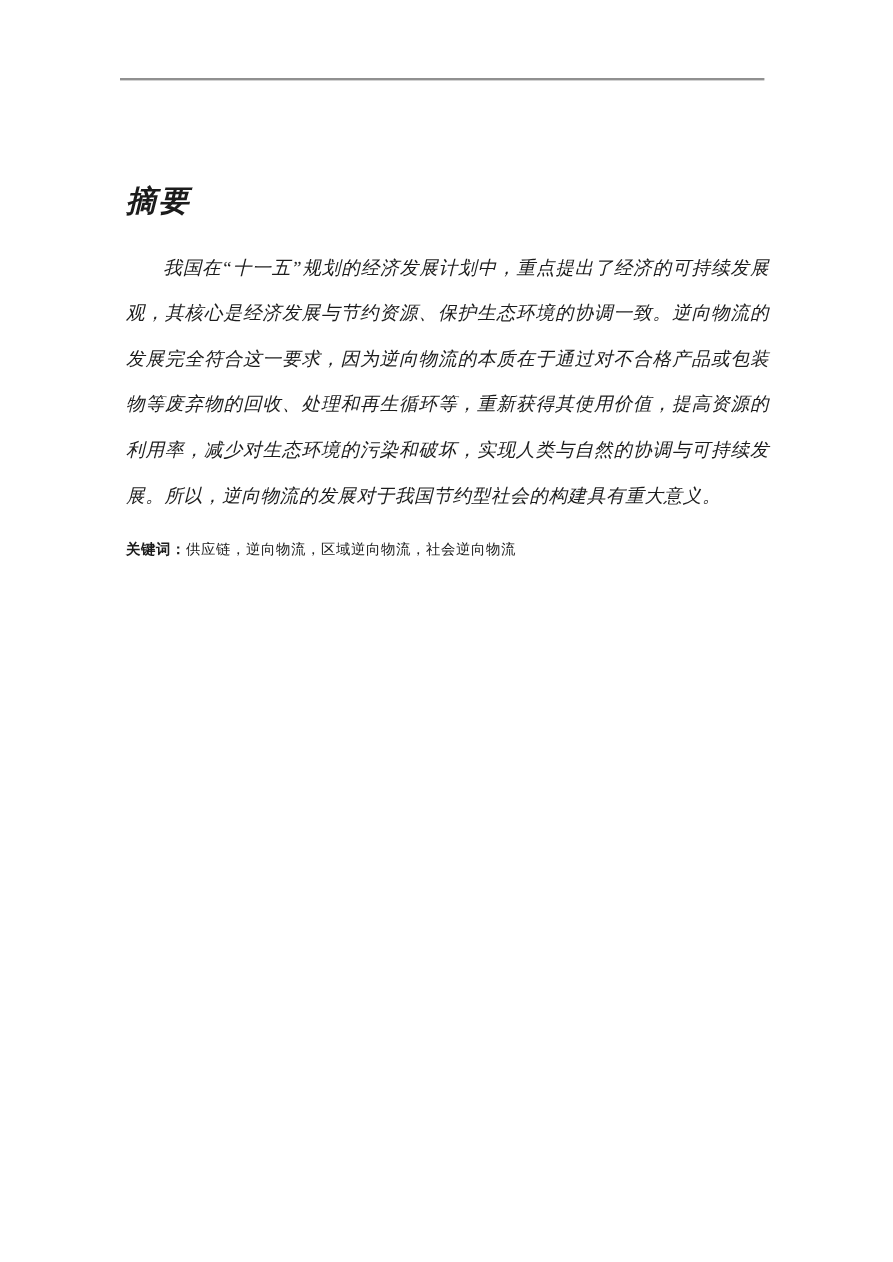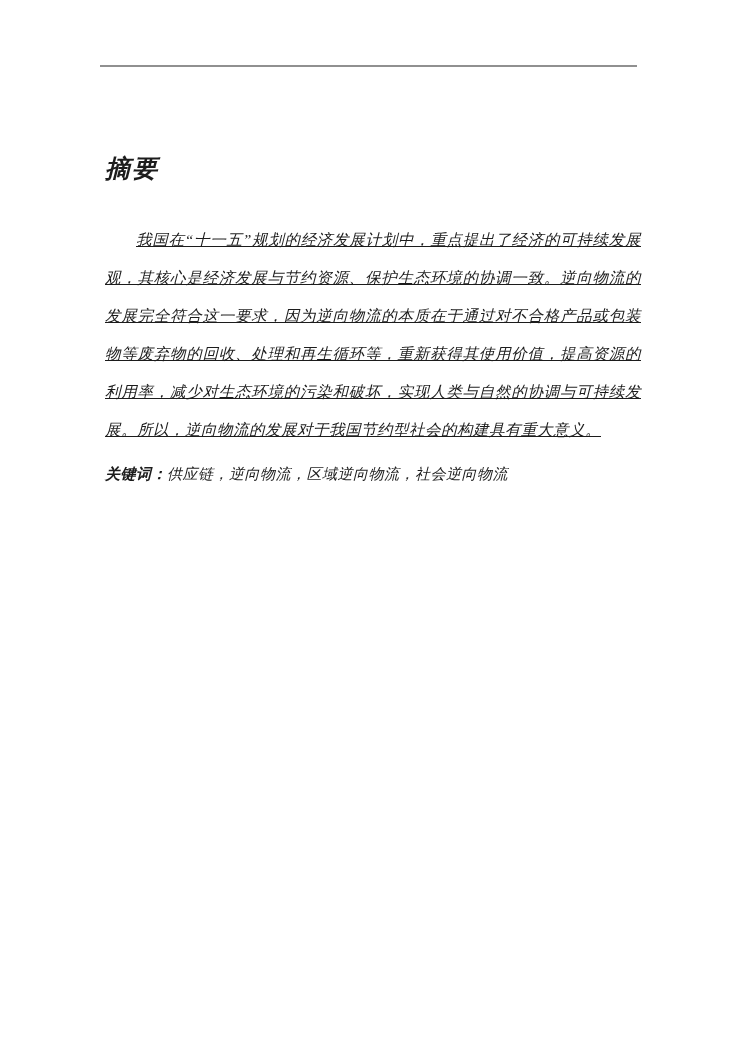--- a/index.html
+++ b/index.html
@@ -28,37 +28,35 @@
     position: absolute;
     left: 105px;
     top: 153px;
     width: 536px;
   }
   .doc-title {
     font-size: 25px;
     font-weight: 700;
     font-style: italic;
     line-height: 32px;
-    margin: 0 0 36px 0;
+    margin: 0 0 20px 0;
     letter-spacing: 2px;
   }
   .para {
     font-size: 15.5px;
     font-style: italic;
     line-height: 38px;
     margin: 0;
     text-align: justify;
     text-align-last: left;
     text-indent: 2em;
     letter-spacing: 0.5px;
-    text-decoration: underline;
   }
   .keywords {
-    font-size: 15px;
-    font-style: italic;
+    font-size: 12px;
     line-height: 38px;
     margin: 6px 0 0 0;
     letter-spacing: 0.5px;
   }
   .kw-label {
     font-weight: 700;
   }
 </style>
 </head>
 <body>

